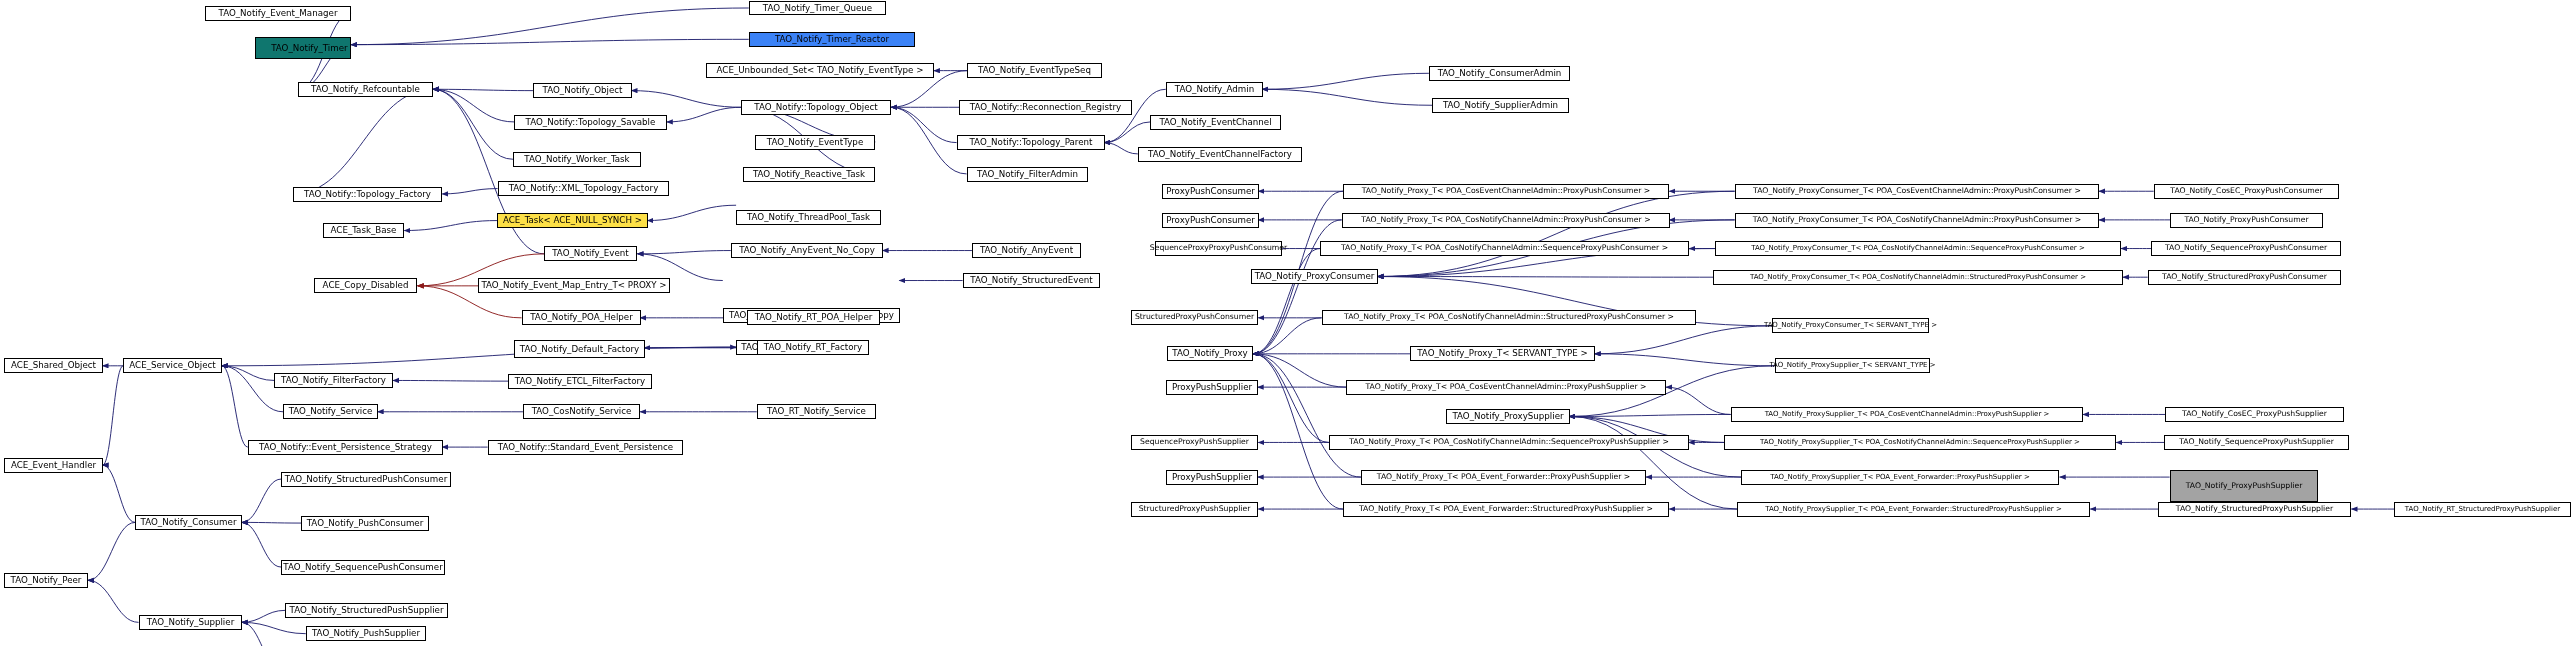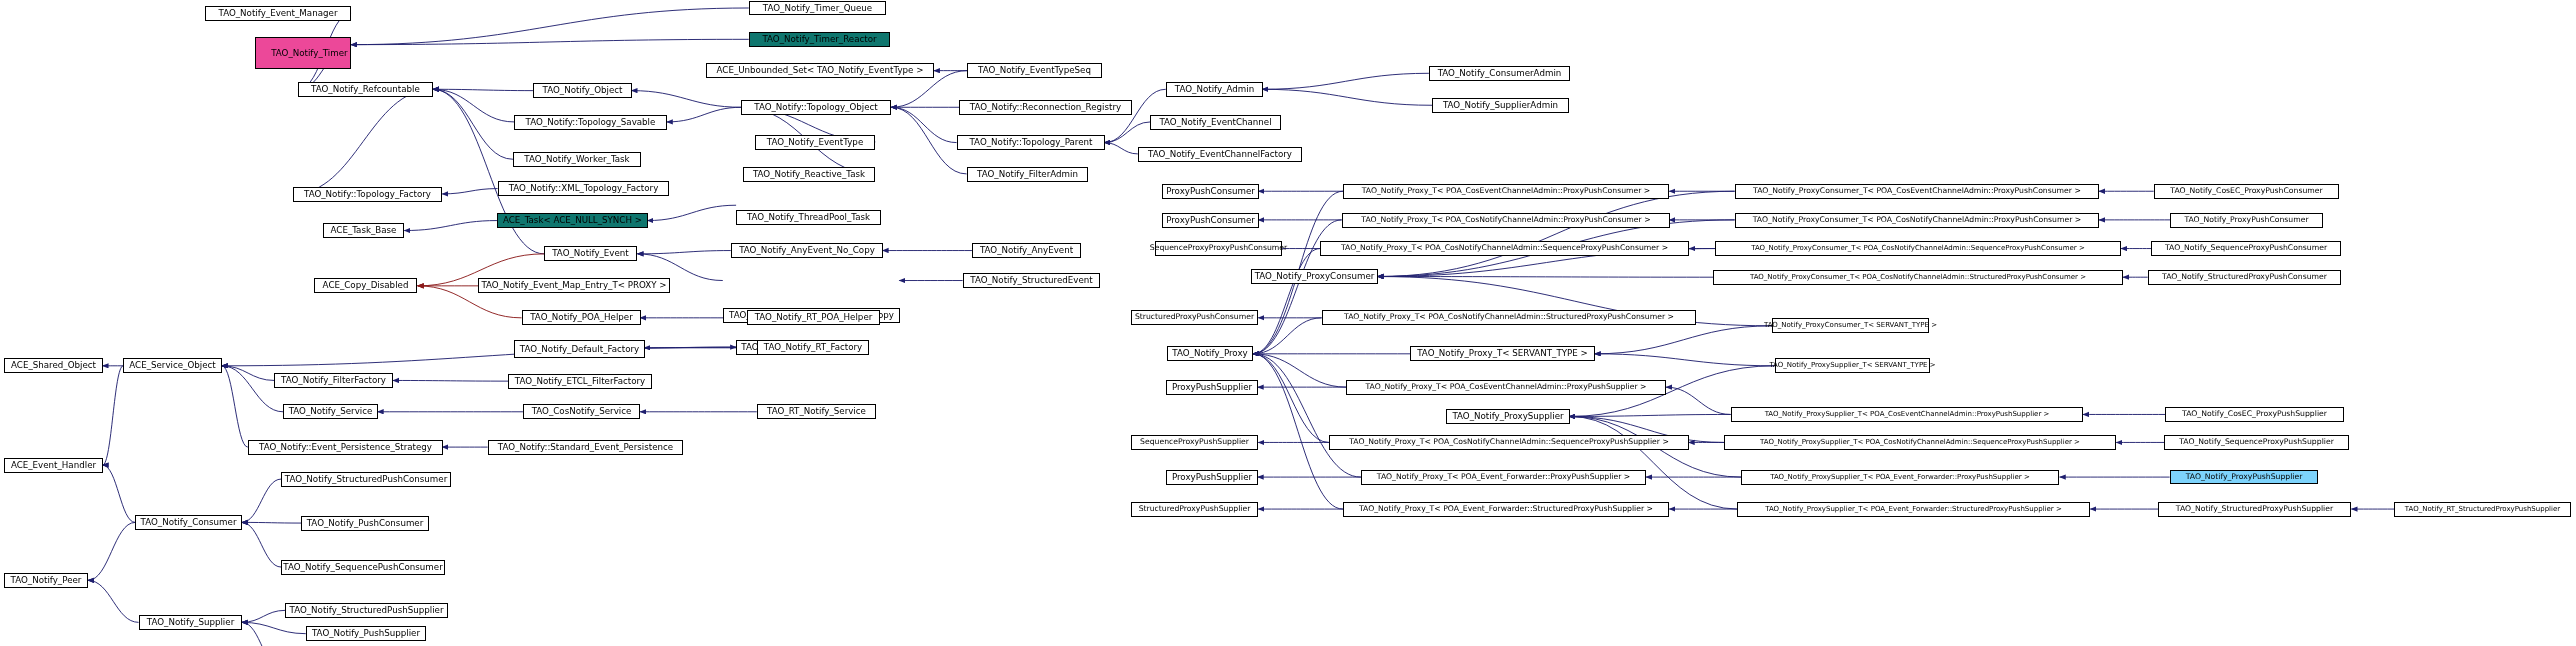--- a/index.html
+++ b/index.html
@@ -154,43 +154,43 @@
         <path d="M 3257 716 C 3182.75 716 3166.25 716 3092 716" fill="none" stroke="#1f1f6e" stroke-width="1.4" marker-end="url(#arrow-inherit)"></path>
         <path d="M 2016 764 C 1958.85 764 1946.15 764 1889 764" fill="none" stroke="#1f1f6e" stroke-width="1.4" marker-end="url(#arrow-inherit)"></path>
         <path d="M 2608 764 C 2562.1 764 2551.9 764 2506 764" fill="none" stroke="#1f1f6e" stroke-width="1.4" marker-end="url(#arrow-inherit)"></path>
         <path d="M 3240 764 C 3194.1 764 3183.9 764 3138 764" fill="none" stroke="#1f1f6e" stroke-width="1.4" marker-end="url(#arrow-inherit)"></path>
         <path d="M 3594 764 C 3565.2 764 3558.8 764 3530 764" fill="none" stroke="#1f1f6e" stroke-width="1.4" marker-end="url(#arrow-inherit)"></path>
       </g>
   </svg>
   <div id="nodes">
       <div class="node" style="left: 205px; top: 6px; width: 146px; height: 14.7px; border-color: rgb(0, 0, 0); background: rgb(255, 255, 255); color: rgb(0, 0, 0);">TAO_Notify_Event_Manager</div>
       <div class="node" style="left: 749px; top: 0.7px; width: 137px; height: 14.7px; border-color: rgb(0, 0, 0); background: rgb(255, 255, 255); color: rgb(0, 0, 0);">TAO_Notify_Timer_Queue</div>
-      <div class="node" style="left: 749px; top: 32px; width: 141px; height: 14.7px; border-color: rgb(0, 0, 0); background: #0f766e; color: rgb(0, 0, 0);">TAO_Notify_Timer_Reactor</div>
-      <div class="node" style="left: 255px; top: 37px; width: 96px; height: 32px; border-color: rgb(0, 0, 0); background: #ec4899; color: rgb(0, 0, 0); padding-left: 16px;">TAO_Notify_Timer</div>
+      <div class="node" style="left: 749px; top: 32px; width: 166px; height: 14.7px; border-color: rgb(0, 0, 0); background: #3b82f6; color: rgb(0, 0, 0);">TAO_Notify_Timer_Reactor</div>
+      <div class="node" style="left: 255px; top: 37px; width: 96px; height: 22px; border-color: rgb(0, 0, 0); background: #0f766e; color: rgb(0, 0, 0); padding-left: 16px;">TAO_Notify_Timer</div>
       <div class="node" style="left: 706px; top: 63px; width: 228px; height: 14.7px; border-color: rgb(0, 0, 0); background: rgb(255, 255, 255); color: rgb(0, 0, 0);">ACE_Unbounded_Set&lt; TAO_Notify_EventType &gt;</div>
       <div class="node" style="left: 967px; top: 63px; width: 135px; height: 14.7px; border-color: rgb(0, 0, 0); background: rgb(255, 255, 255); color: rgb(0, 0, 0);">TAO_Notify_EventTypeSeq</div>
       <div class="node" style="left: 298px; top: 82px; width: 135px; height: 14.7px; border-color: rgb(0, 0, 0); background: rgb(255, 255, 255); color: rgb(0, 0, 0);">TAO_Notify_Refcountable</div>
       <div class="node" style="left: 533px; top: 83px; width: 99px; height: 14.7px; border-color: rgb(0, 0, 0); background: rgb(255, 255, 255); color: rgb(0, 0, 0);">TAO_Notify_Object</div>
       <div class="node" style="left: 741px; top: 100px; width: 150px; height: 14.7px; border-color: rgb(0, 0, 0); background: rgb(255, 255, 255); color: rgb(0, 0, 0);">TAO_Notify::Topology_Object</div>
       <div class="node" style="left: 959px; top: 100px; width: 173px; height: 14.7px; border-color: rgb(0, 0, 0); background: rgb(255, 255, 255); color: rgb(0, 0, 0);">TAO_Notify::Reconnection_Registry</div>
       <div class="node" style="left: 514px; top: 115px; width: 153px; height: 14.7px; border-color: rgb(0, 0, 0); background: rgb(255, 255, 255); color: rgb(0, 0, 0);">TAO_Notify::Topology_Savable</div>
       <div class="node" style="left: 957px; top: 135px; width: 148px; height: 14.7px; border-color: rgb(0, 0, 0); background: rgb(255, 255, 255); color: rgb(0, 0, 0);">TAO_Notify::Topology_Parent</div>
       <div class="node" style="left: 755px; top: 135px; width: 120px; height: 14.7px; border-color: rgb(0, 0, 0); background: rgb(255, 255, 255); color: rgb(0, 0, 0);">TAO_Notify_EventType</div>
       <div class="node" style="left: 1166px; top: 82px; width: 97px; height: 14.7px; border-color: rgb(0, 0, 0); background: rgb(255, 255, 255); color: rgb(0, 0, 0);">TAO_Notify_Admin</div>
       <div class="node" style="left: 1429px; top: 66px; width: 141px; height: 14.7px; border-color: rgb(0, 0, 0); background: rgb(255, 255, 255); color: rgb(0, 0, 0);">TAO_Notify_ConsumerAdmin</div>
       <div class="node" style="left: 1432px; top: 98px; width: 137px; height: 14.7px; border-color: rgb(0, 0, 0); background: rgb(255, 255, 255); color: rgb(0, 0, 0);">TAO_Notify_SupplierAdmin</div>
       <div class="node" style="left: 1150px; top: 115px; width: 131px; height: 14.7px; border-color: rgb(0, 0, 0); background: rgb(255, 255, 255); color: rgb(0, 0, 0);">TAO_Notify_EventChannel</div>
       <div class="node" style="left: 1138px; top: 147px; width: 164px; height: 14.7px; border-color: rgb(0, 0, 0); background: rgb(255, 255, 255); color: rgb(0, 0, 0);">TAO_Notify_EventChannelFactory</div>
       <div class="node" style="left: 513px; top: 152px; width: 128px; height: 14.7px; border-color: rgb(0, 0, 0); background: rgb(255, 255, 255); color: rgb(0, 0, 0);">TAO_Notify_Worker_Task</div>
       <div class="node" style="left: 743px; top: 167px; width: 132px; height: 14.7px; border-color: rgb(0, 0, 0); background: rgb(255, 255, 255); color: rgb(0, 0, 0);">TAO_Notify_Reactive_Task</div>
       <div class="node" style="left: 967px; top: 167px; width: 121px; height: 14.7px; border-color: rgb(0, 0, 0); background: rgb(255, 255, 255); color: rgb(0, 0, 0);">TAO_Notify_FilterAdmin</div>
       <div class="node" style="left: 293px; top: 187px; width: 149px; height: 14.7px; border-color: rgb(0, 0, 0); background: rgb(255, 255, 255); color: rgb(0, 0, 0);">TAO_Notify::Topology_Factory</div>
       <div class="node" style="left: 498px; top: 181px; width: 171px; height: 14.7px; border-color: rgb(0, 0, 0); background: rgb(255, 255, 255); color: rgb(0, 0, 0);">TAO_Notify::XML_Topology_Factory</div>
       <div class="node" style="left: 736px; top: 198px; width: 145px; height: 14.7px; border-color: rgb(0, 0, 0); background: rgb(255, 255, 255); color: rgb(0, 0, 0); margin-top: 12px;">TAO_Notify_ThreadPool_Task</div>
-      <div class="node" style="left: 497px; top: 213px; width: 151px; height: 14.7px; border-color: rgb(0, 0, 0); background: #0f766e; color: rgb(0, 0, 0);">ACE_Task&lt; ACE_NULL_SYNCH &gt;</div>
+      <div class="node" style="left: 497px; top: 213px; width: 151px; height: 14.7px; border-color: rgb(0, 0, 0); background: #fde047; color: rgb(0, 0, 0);">ACE_Task&lt; ACE_NULL_SYNCH &gt;</div>
       <div class="node" style="left: 323px; top: 223px; width: 81px; height: 14.7px; border-color: rgb(0, 0, 0); background: rgb(255, 255, 255); color: rgb(0, 0, 0);">ACE_Task_Base</div>
       <div class="node" style="left: 544px; top: 246px; width: 93px; height: 14.7px; border-color: rgb(0, 0, 0); background: rgb(255, 255, 255); color: rgb(0, 0, 0);">TAO_Notify_Event</div>
       <div class="node" style="left: 731px; top: 243px; width: 152px; height: 14.7px; border-color: rgb(0, 0, 0); background: rgb(255, 255, 255); color: rgb(0, 0, 0);">TAO_Notify_AnyEvent_No_Copy</div>
       <div class="node" style="left: 972px; top: 243px; width: 109px; height: 14.7px; border-color: rgb(0, 0, 0); background: rgb(255, 255, 255); color: rgb(0, 0, 0);">TAO_Notify_AnyEvent</div>
       <div class="node" style="left: 314px; top: 278px; width: 103px; height: 14.7px; border-color: rgb(0, 0, 0); background: rgb(255, 255, 255); color: rgb(0, 0, 0);">ACE_Copy_Disabled</div>
       <div class="node" style="left: 478px; top: 278px; width: 192px; height: 14.7px; border-color: rgb(0, 0, 0); background: rgb(255, 255, 255); color: rgb(0, 0, 0);">TAO_Notify_Event_Map_Entry_T&lt; PROXY &gt;</div>
       <div class="node" style="left: 723px; top: 273px; width: 177px; height: 14.7px; border-color: rgb(0, 0, 0); background: rgb(255, 255, 255); color: rgb(0, 0, 0); margin-top: 35px;">TAO_Notify_StructuredEvent_No_Copy</div>
       <div class="node" style="left: 963px; top: 273px; width: 137px; height: 14.7px; border-color: rgb(0, 0, 0); background: rgb(255, 255, 255); color: rgb(0, 0, 0);">TAO_Notify_StructuredEvent</div>
       <div class="node" style="left: 522px; top: 310px; width: 119px; height: 14.7px; border-color: rgb(0, 0, 0); background: rgb(255, 255, 255); color: rgb(0, 0, 0);">TAO_Notify_POA_Helper</div>
       <div class="node" style="left: 747px; top: 310px; width: 133px; height: 14.7px; border-color: rgb(0, 0, 0); background: rgb(255, 255, 255); color: rgb(0, 0, 0);">TAO_Notify_RT_POA_Helper</div>
@@ -241,21 +241,21 @@
       <div class="node tiny" style="left: 1731px; top: 407px; width: 352px; height: 14.7px; border-color: rgb(0, 0, 0); background: rgb(255, 255, 255); color: rgb(0, 0, 0);">TAO_Notify_ProxySupplier_T&lt; POA_CosEventChannelAdmin::ProxyPushSupplier &gt;</div>
       <div class="node small" style="left: 2165px; top: 407px; width: 179px; height: 14.7px; border-color: rgb(0, 0, 0); background: rgb(255, 255, 255); color: rgb(0, 0, 0);">TAO_Notify_CosEC_ProxyPushSupplier</div>
       <div class="node" style="left: 1446px; top: 409px; width: 124px; height: 14.7px; border-color: rgb(0, 0, 0); background: rgb(255, 255, 255); color: rgb(0, 0, 0);">TAO_Notify_ProxySupplier</div>
       <div class="node small" style="left: 1329px; top: 435px; width: 360px; height: 14.7px; border-color: rgb(0, 0, 0); background: rgb(255, 255, 255); color: rgb(0, 0, 0);">TAO_Notify_Proxy_T&lt; POA_CosNotifyChannelAdmin::SequenceProxyPushSupplier &gt;</div>
       <div class="node small" style="left: 1131px; top: 435px; width: 127px; height: 14.7px; border-color: rgb(0, 0, 0); background: rgb(255, 255, 255); color: rgb(0, 0, 0);">SequenceProxyPushSupplier</div>
       <div class="node tiny" style="left: 1724px; top: 435px; width: 392px; height: 14.7px; border-color: rgb(0, 0, 0); background: rgb(255, 255, 255); color: rgb(0, 0, 0);">TAO_Notify_ProxySupplier_T&lt; POA_CosNotifyChannelAdmin::SequenceProxyPushSupplier &gt;</div>
       <div class="node small" style="left: 2164px; top: 435px; width: 185px; height: 14.7px; border-color: rgb(0, 0, 0); background: rgb(255, 255, 255); color: rgb(0, 0, 0);">TAO_Notify_SequenceProxyPushSupplier</div>
       <div class="node" style="left: 1166px; top: 470px; width: 92px; height: 14.7px; border-color: rgb(0, 0, 0); background: rgb(255, 255, 255); color: rgb(0, 0, 0);">ProxyPushSupplier</div>
       <div class="node small" style="left: 1361px; top: 470px; width: 285px; height: 14.7px; border-color: rgb(0, 0, 0); background: rgb(255, 255, 255); color: rgb(0, 0, 0);">TAO_Notify_Proxy_T&lt; POA_Event_Forwarder::ProxyPushSupplier &gt;</div>
       <div class="node tiny" style="left: 1741px; top: 470px; width: 318px; height: 14.7px; border-color: rgb(0, 0, 0); background: rgb(255, 255, 255); color: rgb(0, 0, 0);">TAO_Notify_ProxySupplier_T&lt; POA_Event_Forwarder::ProxyPushSupplier &gt;</div>
-      <div class="node small" style="left: 2170px; top: 470px; width: 148px; height: 14px; border-color: rgb(0, 0, 0); background: #7dd3fc; color: rgb(0, 0, 0);">TAO_Notify_ProxyPushSupplier</div>
+      <div class="node small" style="left: 2170px; top: 470px; width: 148px; height: 32px; border-color: rgb(0, 0, 0); background: #a3a3a3; color: rgb(0, 0, 0);">TAO_Notify_ProxyPushSupplier</div>
       <div class="node small" style="left: 1131px; top: 502px; width: 127px; height: 14.7px; border-color: rgb(0, 0, 0); background: rgb(255, 255, 255); color: rgb(0, 0, 0);">StructuredProxyPushSupplier</div>
       <div class="node small" style="left: 1343px; top: 502px; width: 326px; height: 14.7px; border-color: rgb(0, 0, 0); background: rgb(255, 255, 255); color: rgb(0, 0, 0);">TAO_Notify_Proxy_T&lt; POA_Event_Forwarder::StructuredProxyPushSupplier &gt;</div>
       <div class="node tiny" style="left: 1737px; top: 502px; width: 353px; height: 14.7px; border-color: rgb(0, 0, 0); background: rgb(255, 255, 255); color: rgb(0, 0, 0);">TAO_Notify_ProxySupplier_T&lt; POA_Event_Forwarder::StructuredProxyPushSupplier &gt;</div>
       <div class="node small" style="left: 2158px; top: 502px; width: 193px; height: 14.7px; border-color: rgb(0, 0, 0); background: rgb(255, 255, 255); color: rgb(0, 0, 0);">TAO_Notify_StructuredProxyPushSupplier</div>
       <div class="node tiny" style="left: 2394px; top: 502px; width: 177px; height: 14.7px; border-color: rgb(0, 0, 0); background: rgb(255, 255, 255); color: rgb(0, 0, 0);">TAO_Notify_RT_StructuredProxyPushSupplier</div>
     </div>
 </div>
 
 
 </body></html>

